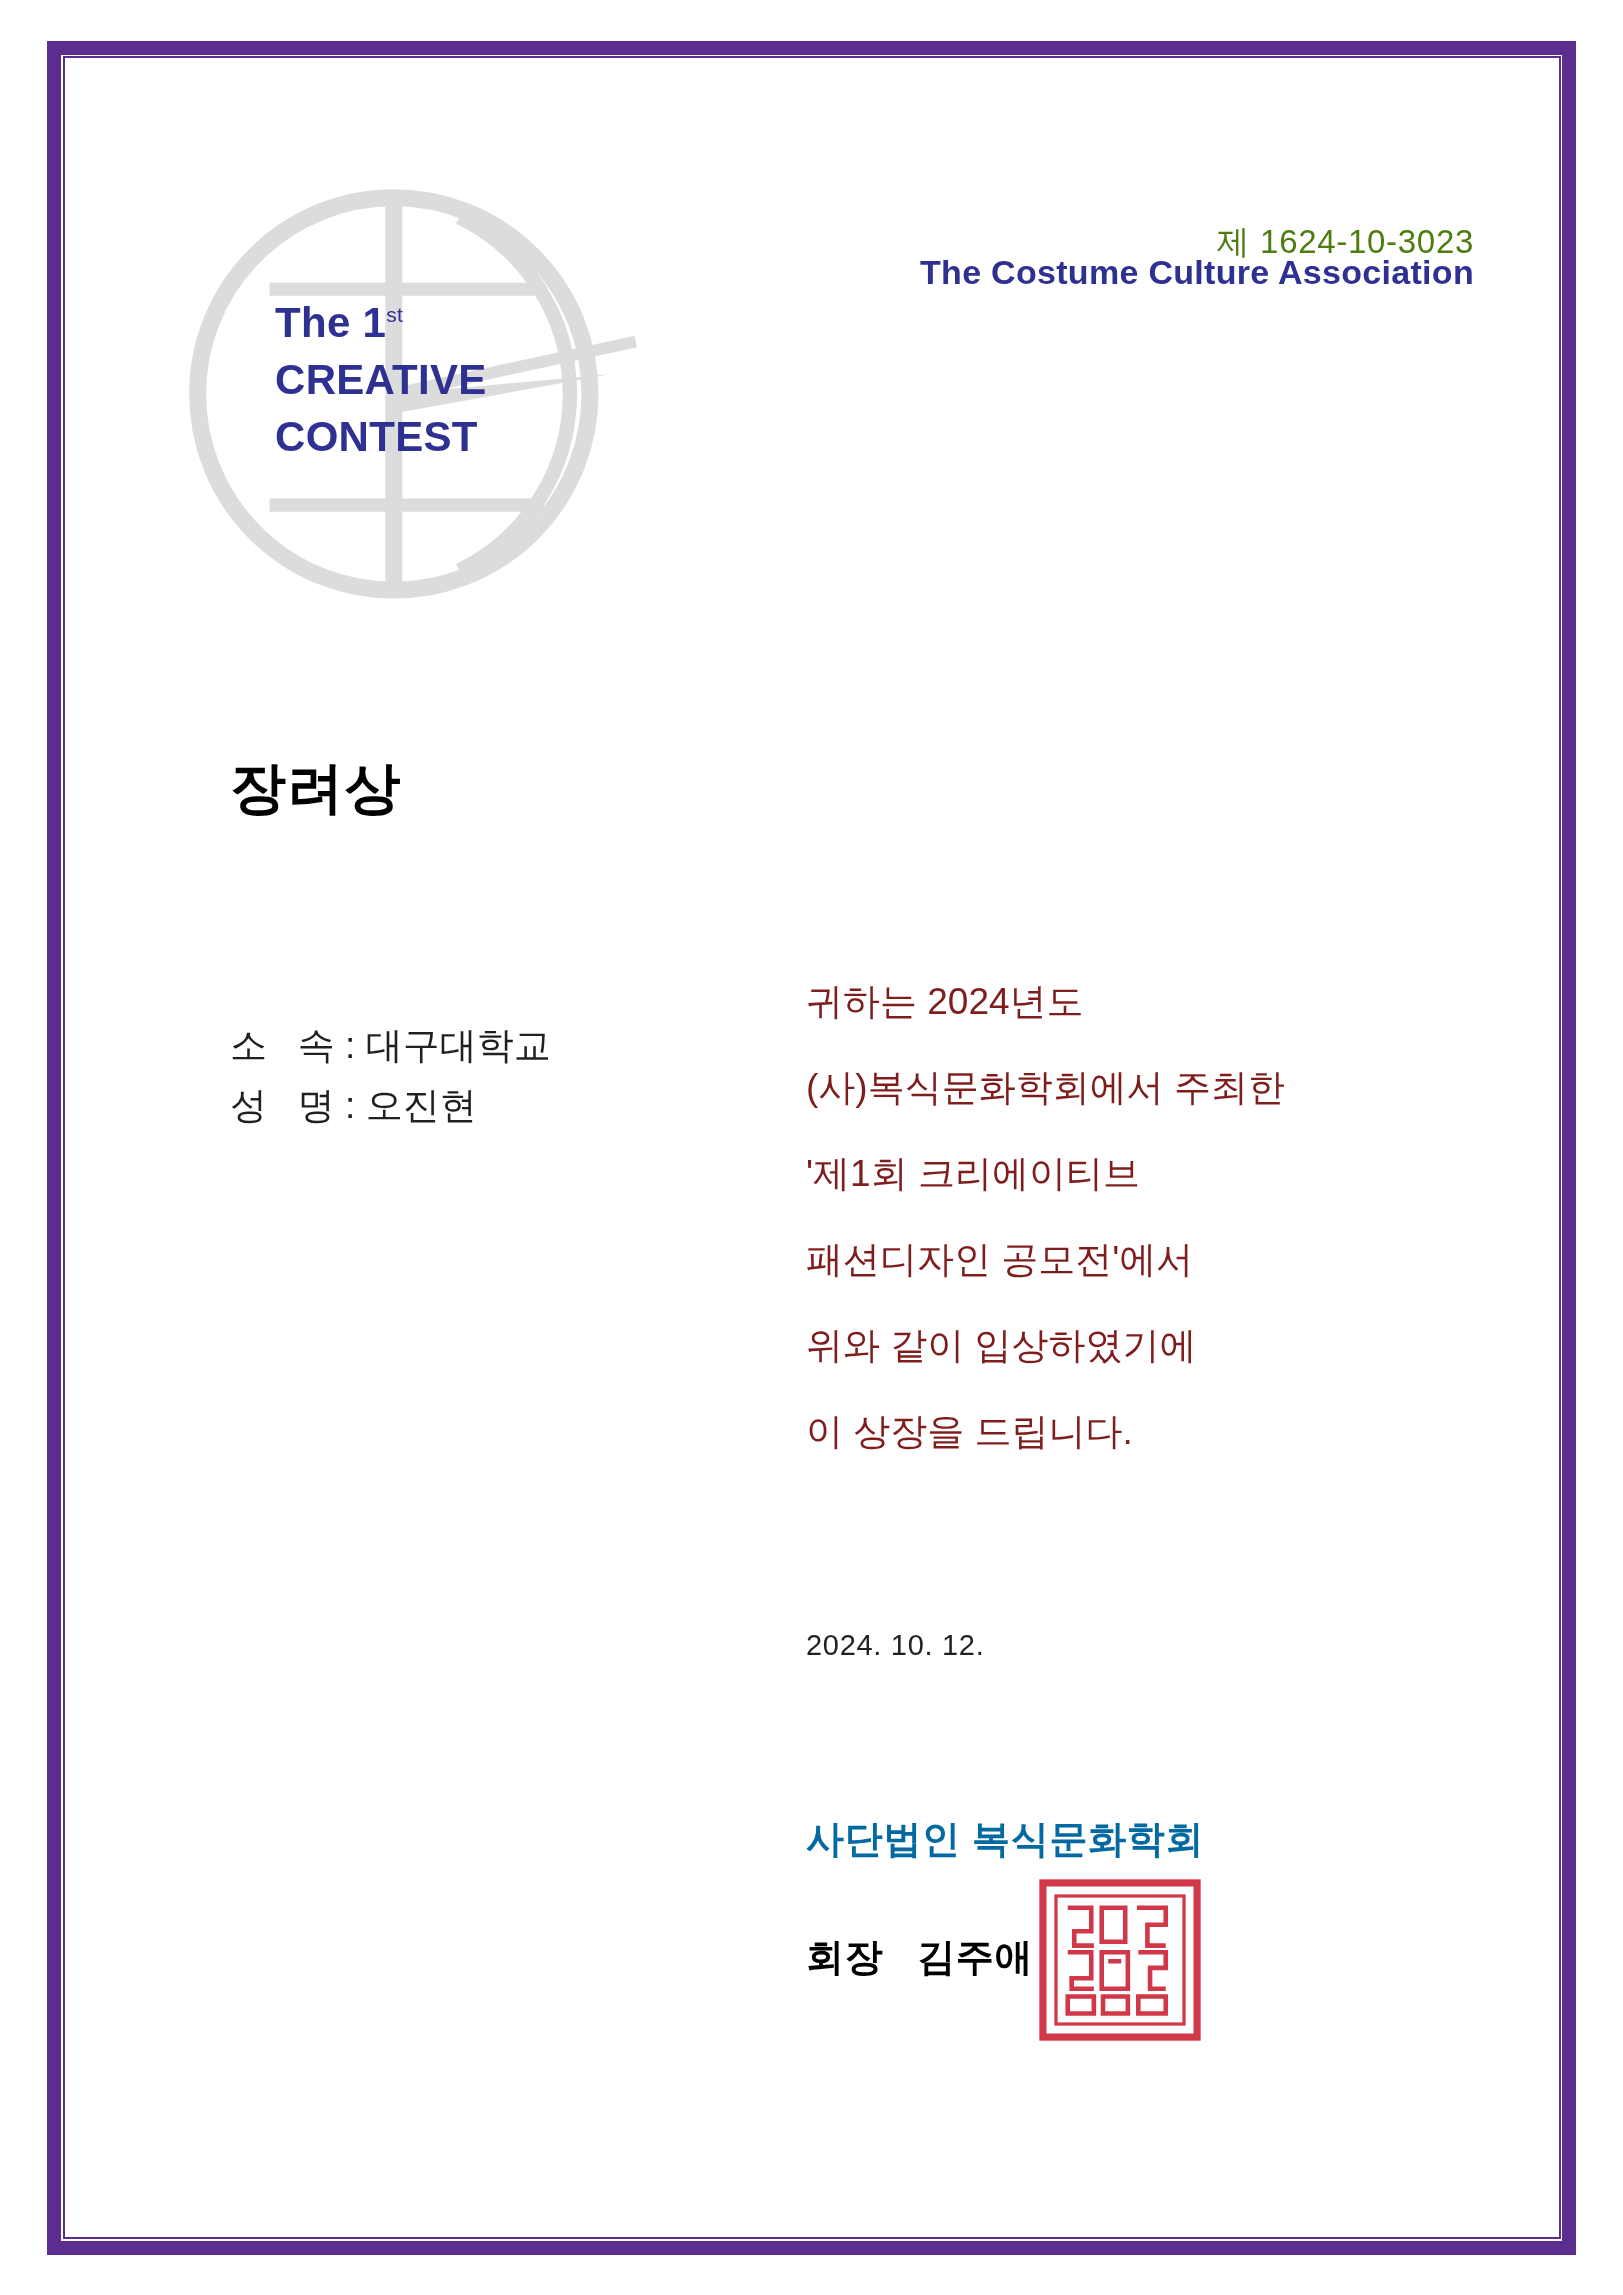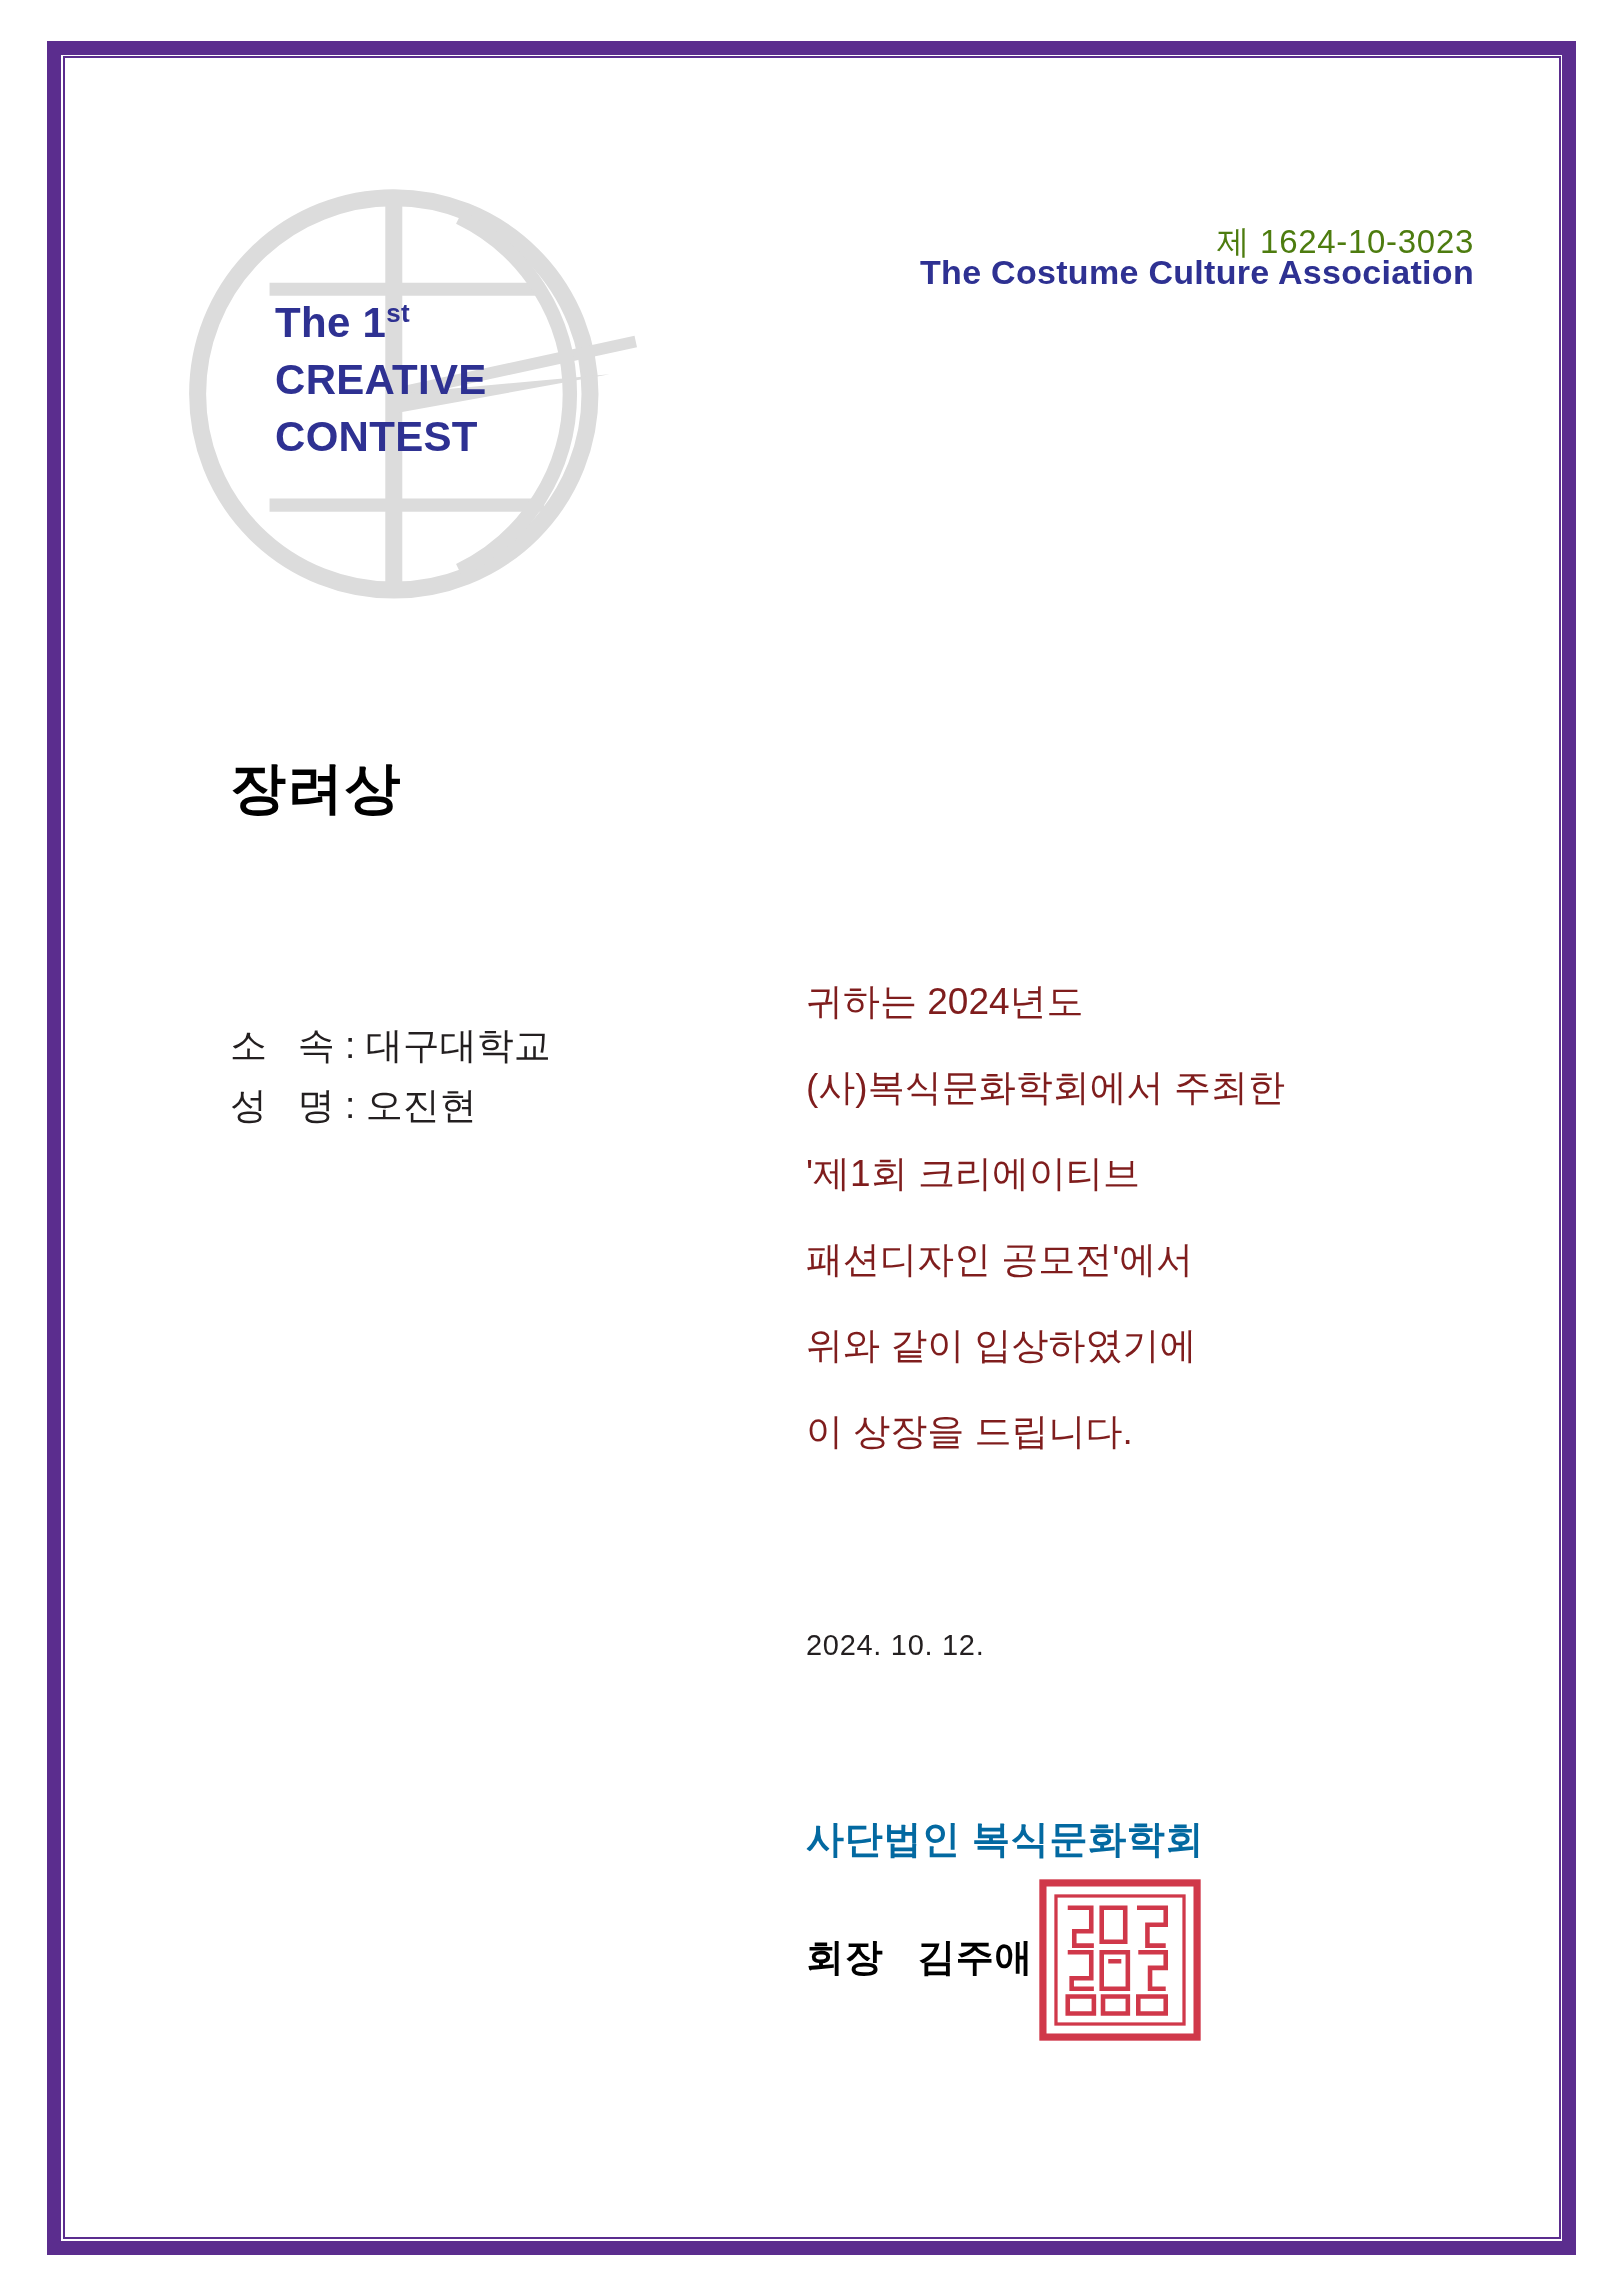--- a/index.html
+++ b/index.html
@@ -58,23 +58,23 @@
     left: 275px;
     top: 294px;
     z-index: 3;
     color: #2e3192;
     font-weight: bold;
     font-size: 42px;
     line-height: 1.36;
     letter-spacing: 0.3px;
   }
   .contest-title .sup {
-    font-size: 26px;
+    font-size: 21px;
     vertical-align: super;
-    font-weight: bold;
+    font-weight: normal;
     margin-top: 44px;
   }
 
   
   .doc-number {
     position: absolute;
     right: 149px;
     top: 204px;
     font-size: 33px;
     color: #4d7c0f;

